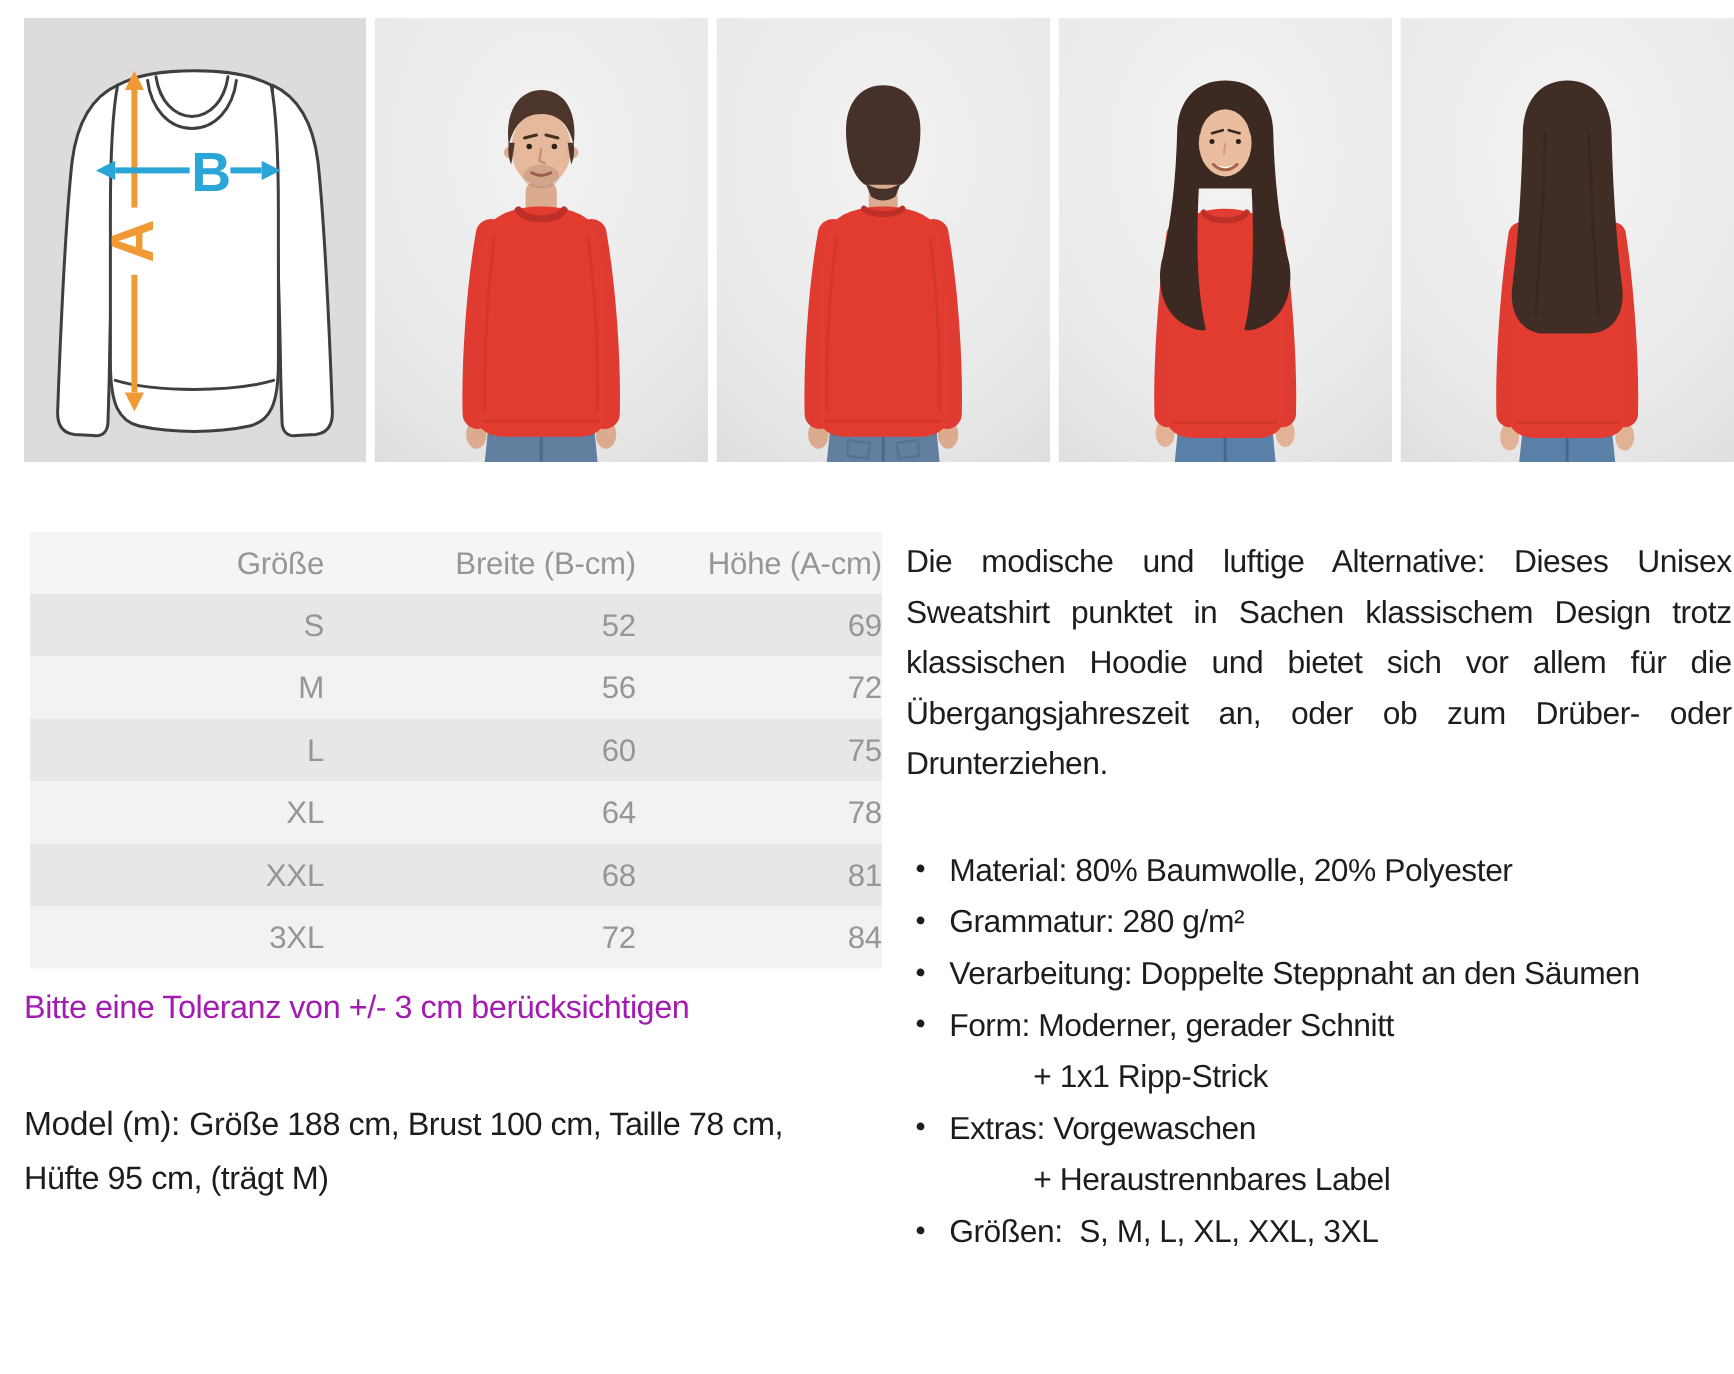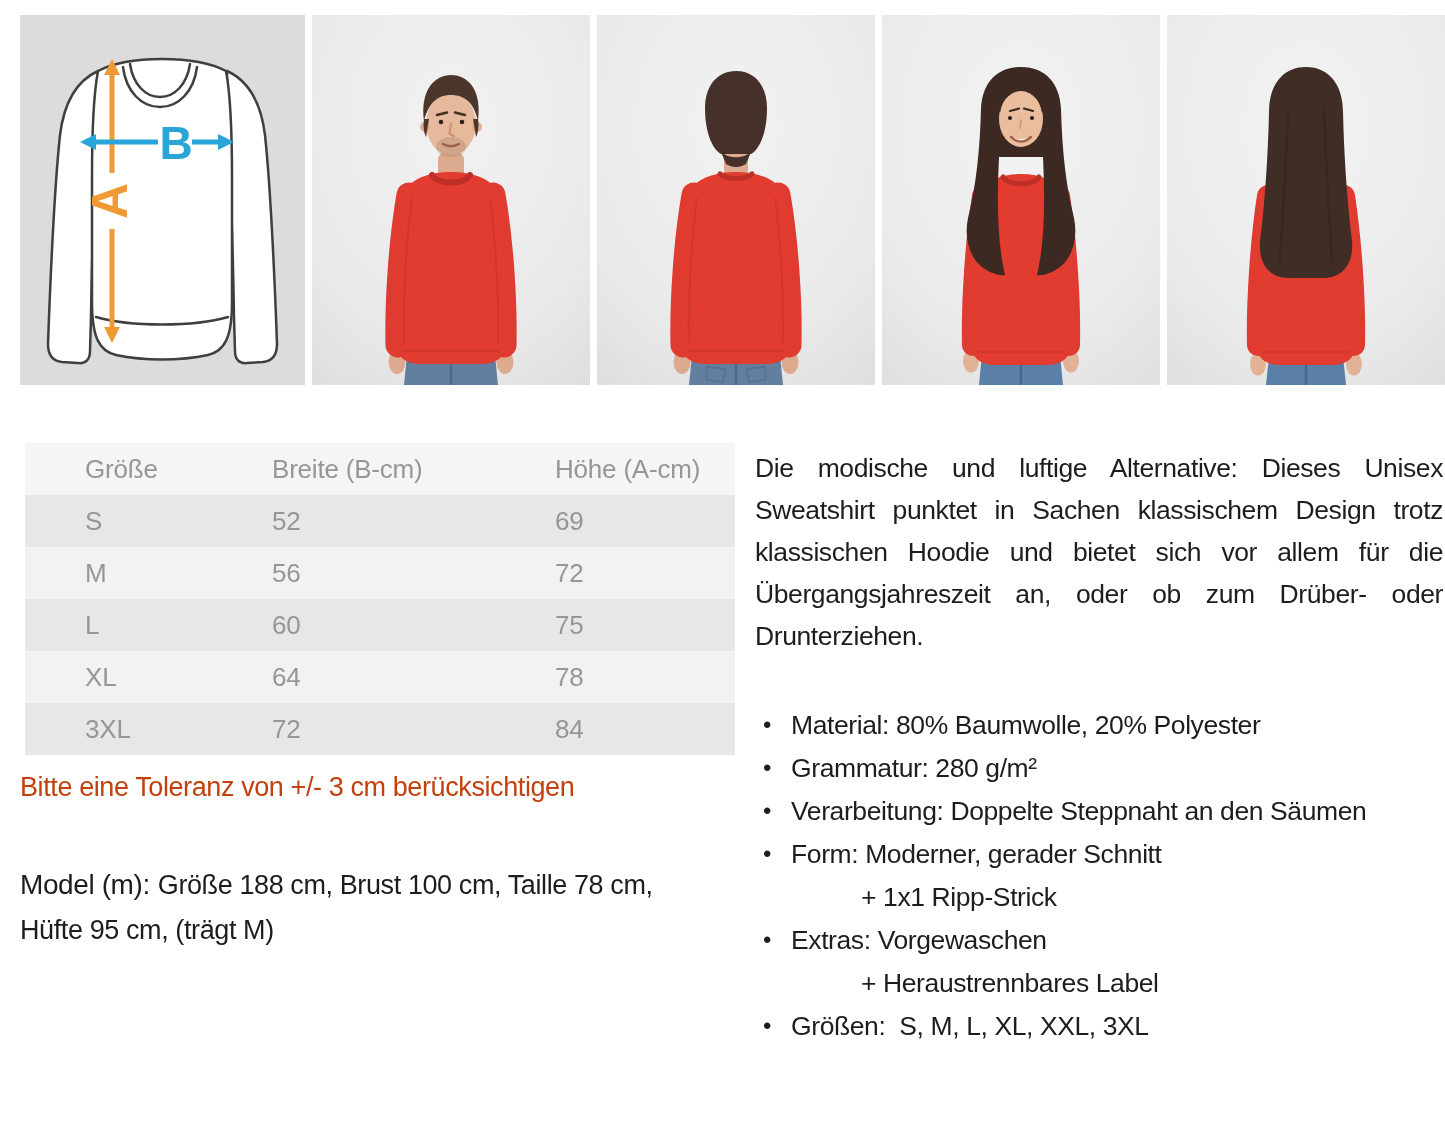--- a/index.html
+++ b/index.html
@@ -12,28 +12,28 @@
   .panel.diagram{width:285px;}
   .panel.photo{width:278px;}
   figure{margin:0;padding:0;}
   
   .left-col{position:absolute;left:25px;top:443px;width:710px;}
   table.size-table{border-collapse:collapse;width:710px;table-layout:fixed;}
   table.size-table col.c1{width:245px;}
   table.size-table col.c2{width:260px;}
   table.size-table col.c3{width:205px;}
   table.size-table th,table.size-table td{
-    height:52px;padding:0 0 0 60px;text-align:left;vertical-align:middle;
+    height:52px;padding:0 0 0 60px;text-align:right;vertical-align:middle;
     font-size:26px;font-weight:400;color:#96969a;letter-spacing:-0.2px;}
   table.size-table td:nth-child(2),table.size-table th:nth-child(2){padding-left:2px;}
   table.size-table td:nth-child(3),table.size-table th:nth-child(3){padding-left:25px;}
   table.size-table thead tr{background:#f5f5f5;}
   table.size-table tbody tr:nth-child(odd){background:#e7e7e7;}
   table.size-table tbody tr:nth-child(even){background:#f2f2f2;}
-  .tolerance{margin:13px 0 0 -5px;font-size:27px;line-height:38px;letter-spacing:-0.4px;color:#c2410c;}
+  .tolerance{margin:13px 0 0 -5px;font-size:27px;line-height:38px;letter-spacing:-0.4px;color:#a21caf;}
   .model{margin:56px 0 0 -5px;font-size:27px;line-height:45px;letter-spacing:-0.4px;}
   .model + .model{margin-top:40px;}
   .model strong{font-size:28px;font-weight:400;margin-right:8px;letter-spacing:-0.4px;}
   
   .right-col{position:absolute;left:755px;top:447px;width:688px;}
   .desc .dline{font-size:26.5px;line-height:42px;letter-spacing:-0.4px;color:#1d1d1d;}
   .desc .dline.jl{text-align:justify;text-align-last:justify;}
   .features{margin-top:47px;}
   .feat{position:relative;padding-left:36px;font-size:26.5px;line-height:43px;
         letter-spacing:-0.4px;white-space:pre-wrap;color:#1d1d1d;}
@@ -262,20 +262,25 @@
           <td>L</td>
           <td>60</td>
           <td>75</td>
         </tr>
         <tr>
           <td>XL</td>
           <td>64</td>
           <td>78</td>
         </tr>
         <tr>
+          <td>XXL</td>
+          <td>68</td>
+          <td>81</td>
+        </tr>
+        <tr>
           <td>3XL</td>
           <td>72</td>
           <td>84</td>
         </tr>
       </tbody>
     </table>
 
     <p class="tolerance">Bitte eine Toleranz von +/- 3 cm berücksichtigen</p>
 
     <p class="model"><strong>Model (m):</strong><span>Größe 188 cm, Brust 100 cm, Taille 78 cm,</span><br><span>Hüfte 95 cm, (trägt M)</span></p>

